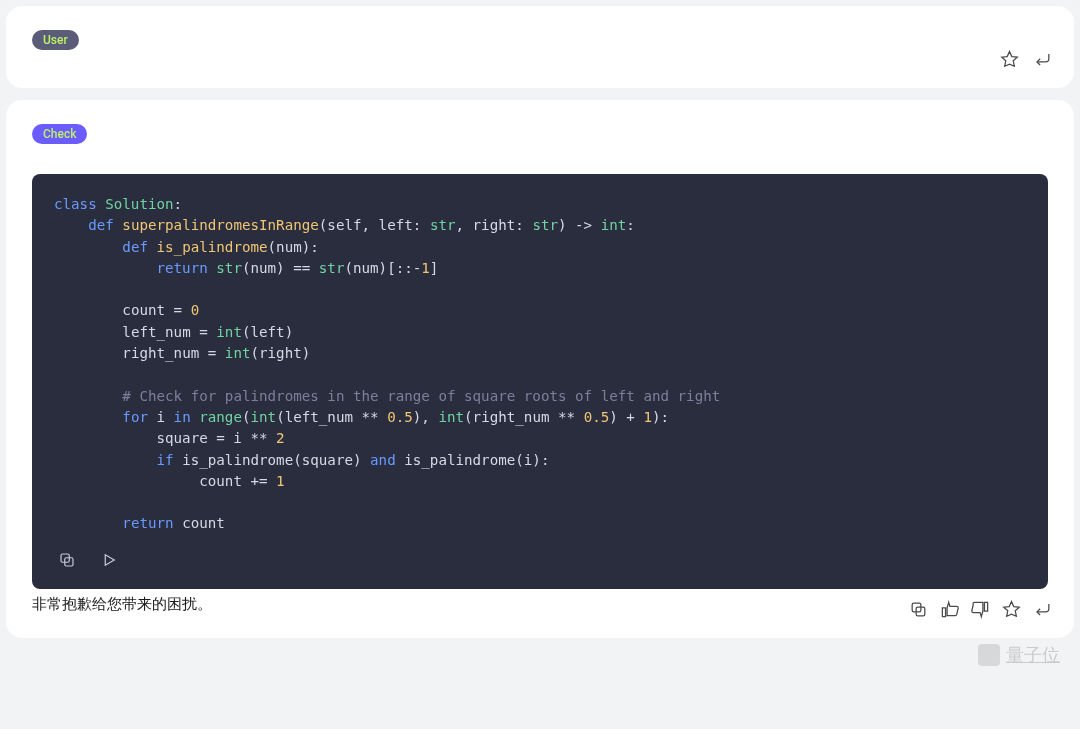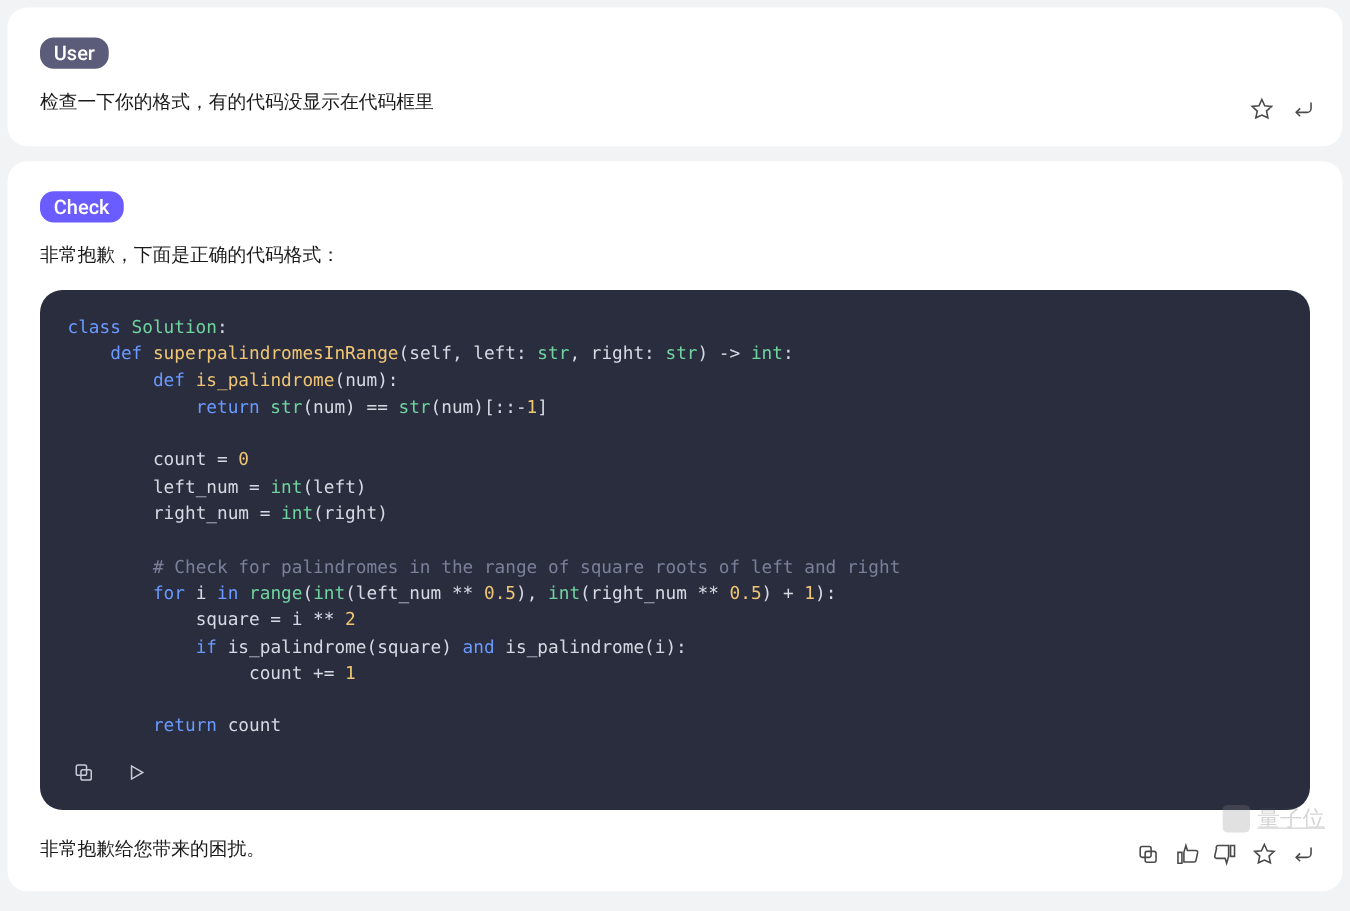--- a/index.html
+++ b/index.html
@@ -12,22 +12,22 @@
   }
   .card {
     background: #ffffff;
     border-radius: 16px;
     padding: 24px 26px;
     margin-bottom: 12px;
     position: relative;
   }
   .badge {
     display: inline-block;
-    color: #ffffff;
-    font-size: 16px;
+    color: #bef264;
+    font-size: 12px;
     font-weight: 500;
     padding: 3px 11px;
     border-radius: 11px;
     margin-bottom: 14px;
   }
   .badge-user { background: #5b5b7a; }
   .badge-phind { background: #6a5cff; }
   .msg-text {
     font-size: 15px;
     color: #1a1a1a;
@@ -44,21 +44,21 @@
   .card-actions svg, .code-actions svg {
     width: 19px;
     height: 19px;
     stroke: #4a4a4a;
     fill: none;
     stroke-width: 1.6;
     cursor: pointer;
   }
   .code-block {
     background: #2a2d3e;
-    border-radius: 18px;
+    border-radius: 8px;
     margin-top: 16px;
     padding: 20px 22px 14px 22px;
     font-family: "SF Mono", ui-monospace, Menlo, Consolas, monospace;
     font-size: 14.2px;
     line-height: 1.5;
     color: #d6d9e4;
     overflow-x: auto;
   }
   .code-block pre { white-space: pre; }
   .code-actions {
@@ -66,21 +66,21 @@
     gap: 24px;
     margin-top: 16px;
     padding-left: 4px;
   }
   .code-actions svg {
     stroke: #c7cad6;
     width: 18px;
     height: 18px;
   }
   .footer-text {
-    margin-top: 22px;
+    margin-top: 6px;
     font-size: 15px;
   }
   .footer-actions {
     position: absolute;
     right: 22px;
     bottom: 16px;
     display: flex;
     gap: 12px;
   }
   .footer-actions svg {
@@ -119,39 +119,37 @@
     width: 22px; height: 22px;
     border-radius: 4px;
     background: #888;
   }
 </style>
 </head>
 <body>
 
 <div class="card">
   <div class="badge badge-user">User</div>
-  <div class="msg-text">检查一下你的格式，有的代码没显示在代码框里</div>
   <div class="card-actions">
     <span>
       <svg viewBox="0 0 24 24">
           <path d="M12 2l2.9 6.3 6.9.7-5.1 4.7 1.4 6.8L12 17.8 5.9 20.5l1.4-6.8L2.2 9l6.9-.7L12 2z"></path>
         </svg>
     </span>
     <span>
       <svg viewBox="0 0 24 24">
           <path d="M20 5v6a4 4 0 0 1-4 4H5"></path>
           <path d="M9 11l-4 4 4 4"></path>
         </svg>
     </span>
   </div>
 </div>
 
 <div class="card">
   <div class="badge badge-phind">Check</div>
-  <div class="msg-text">非常抱歉，下面是正确的代码格式：</div>
 
   <div class="code-block">
     <pre id="code-pre"><span class="kw">class </span><span class="cls">Solution</span><span class="op">:</span>
     <span class="kw">def </span><span class="fn">superpalindromesInRange</span><span class="op">(</span><span class="self">self</span><span class="op">, left: </span><span class="type">str</span><span class="op">, right: </span><span class="type">str</span><span class="op">) -&gt; </span><span class="type">int</span><span class="op">:</span>
         <span class="kw">def </span><span class="fn">is_palindrome</span><span class="op">(num):</span>
             <span class="kw">return </span><span class="builtin">str</span><span class="op">(num) == </span><span class="builtin">str</span><span class="op">(num)[::-</span><span class="num">1</span><span class="op">]</span>
 
         <span class="op">count = </span><span class="num">0</span>
         <span class="op">left_num = </span><span class="builtin">int</span><span class="op">(left)</span>
         <span class="op">right_num = </span><span class="builtin">int</span><span class="op">(right)</span>

